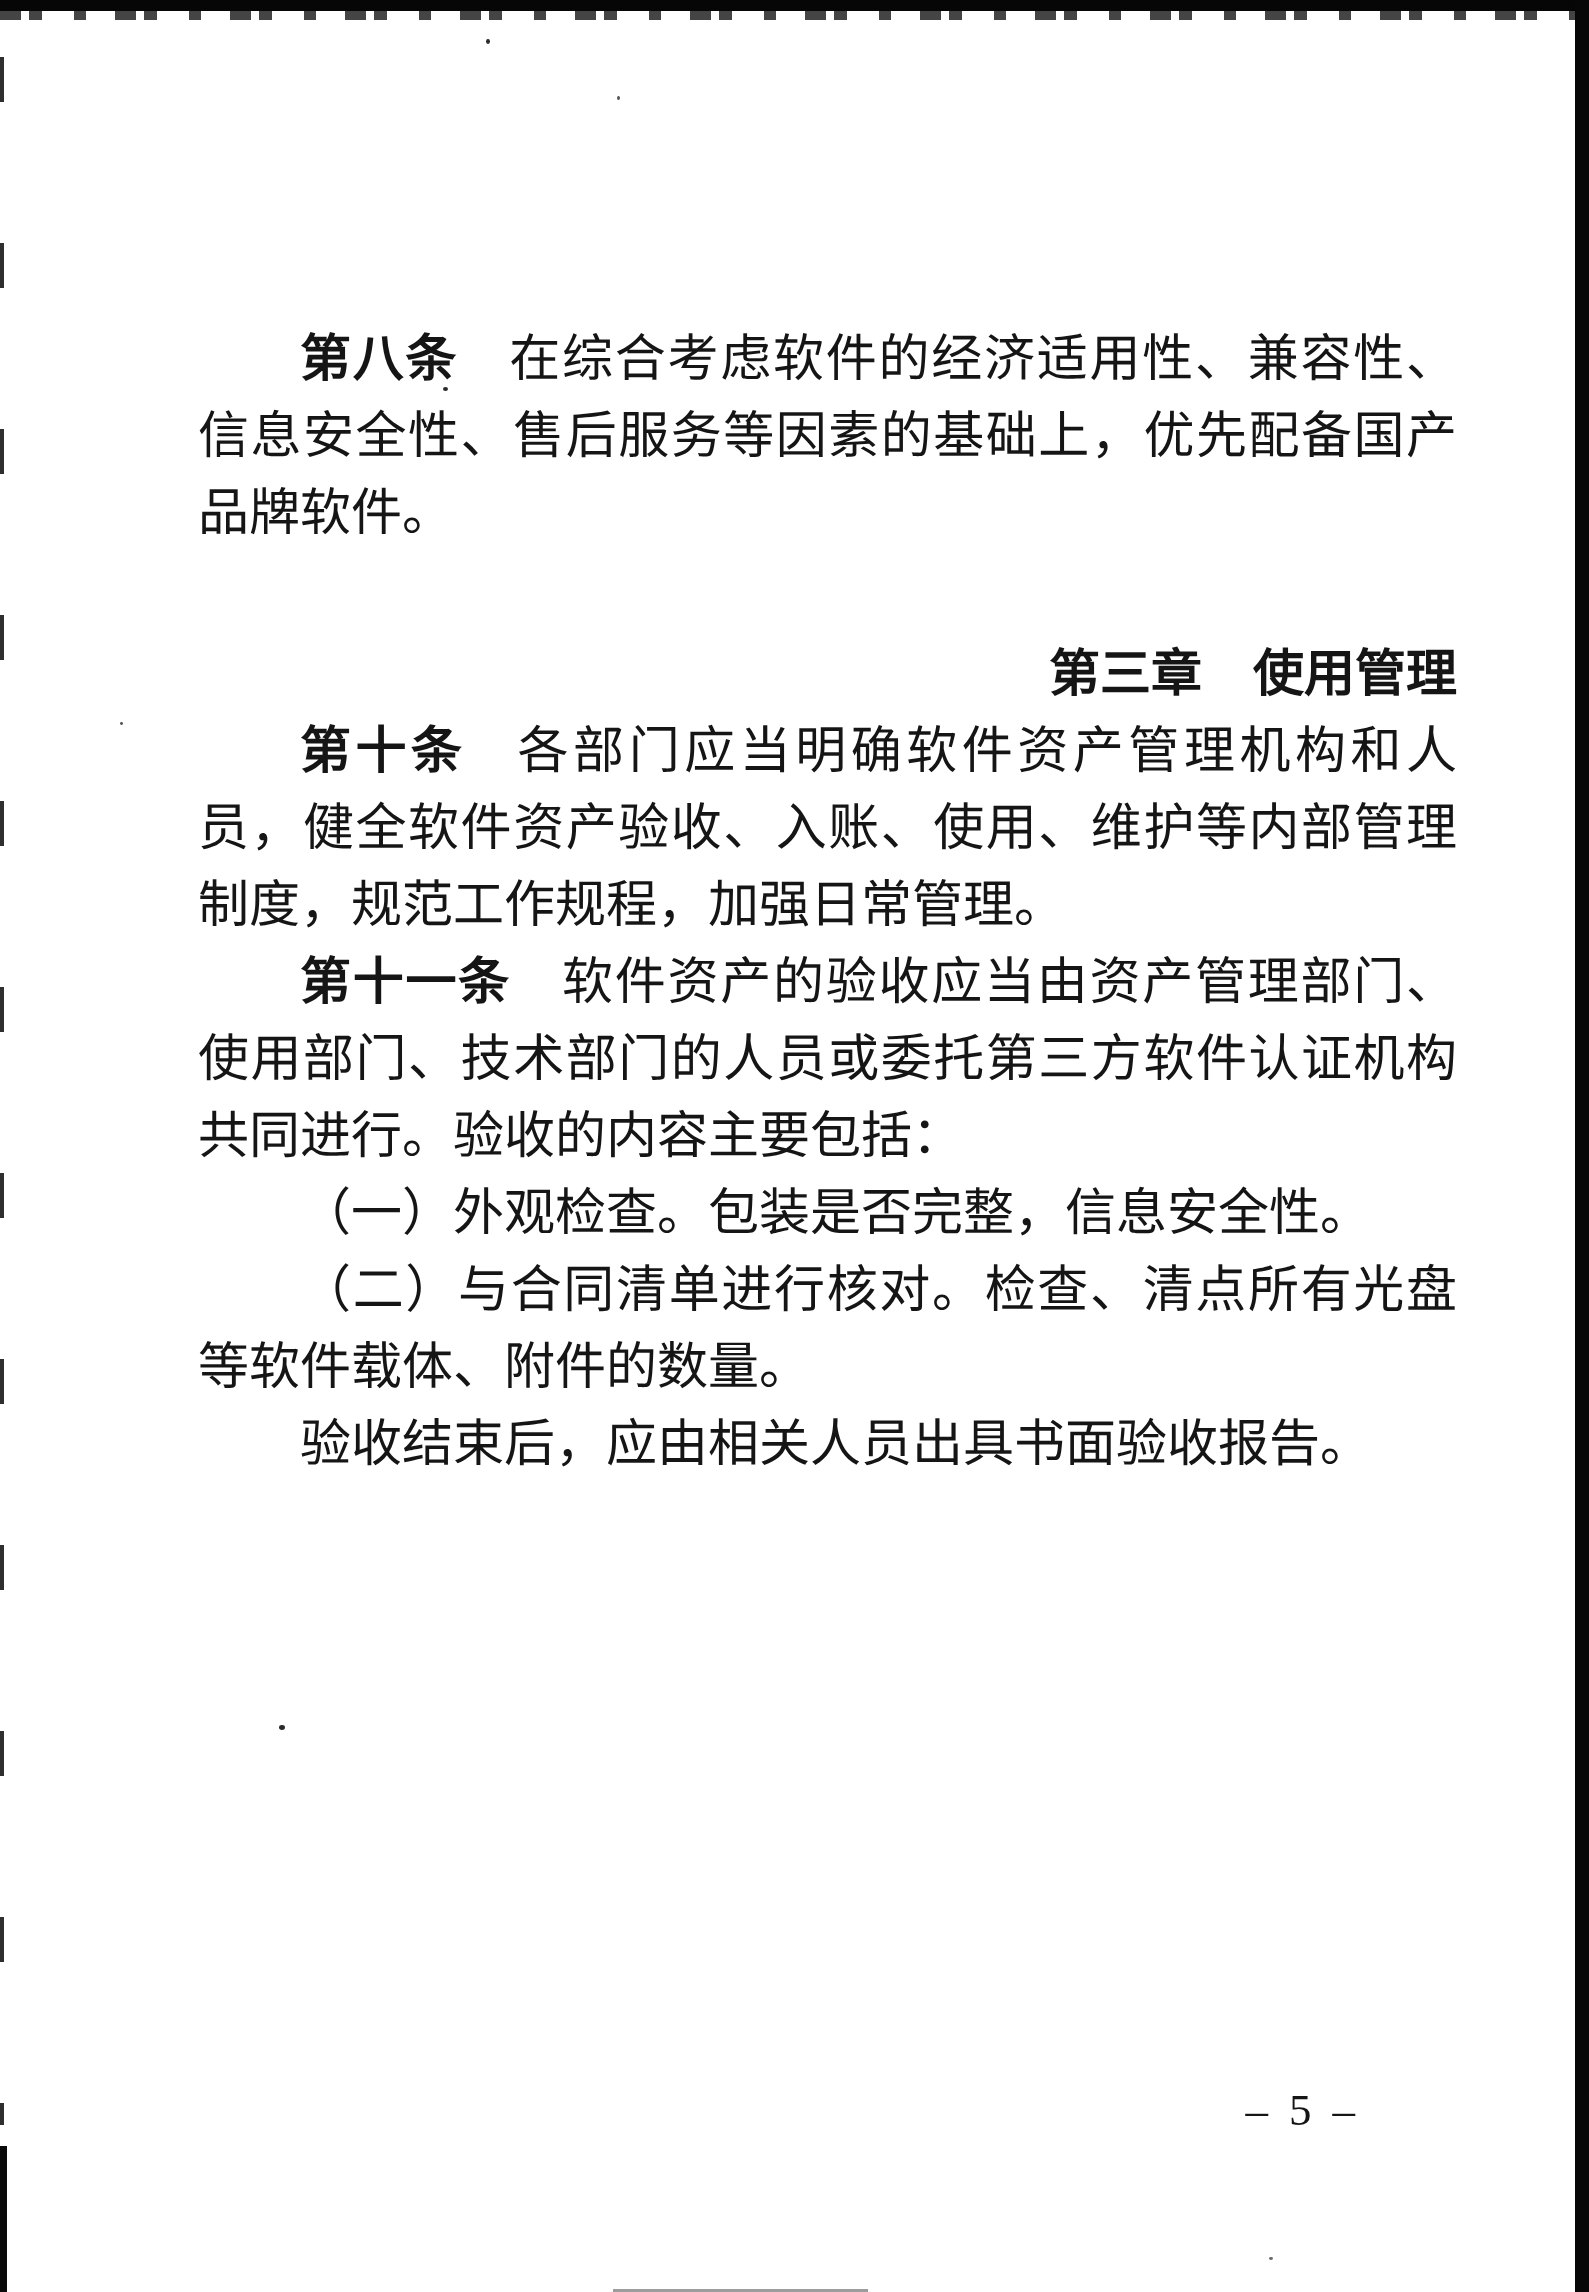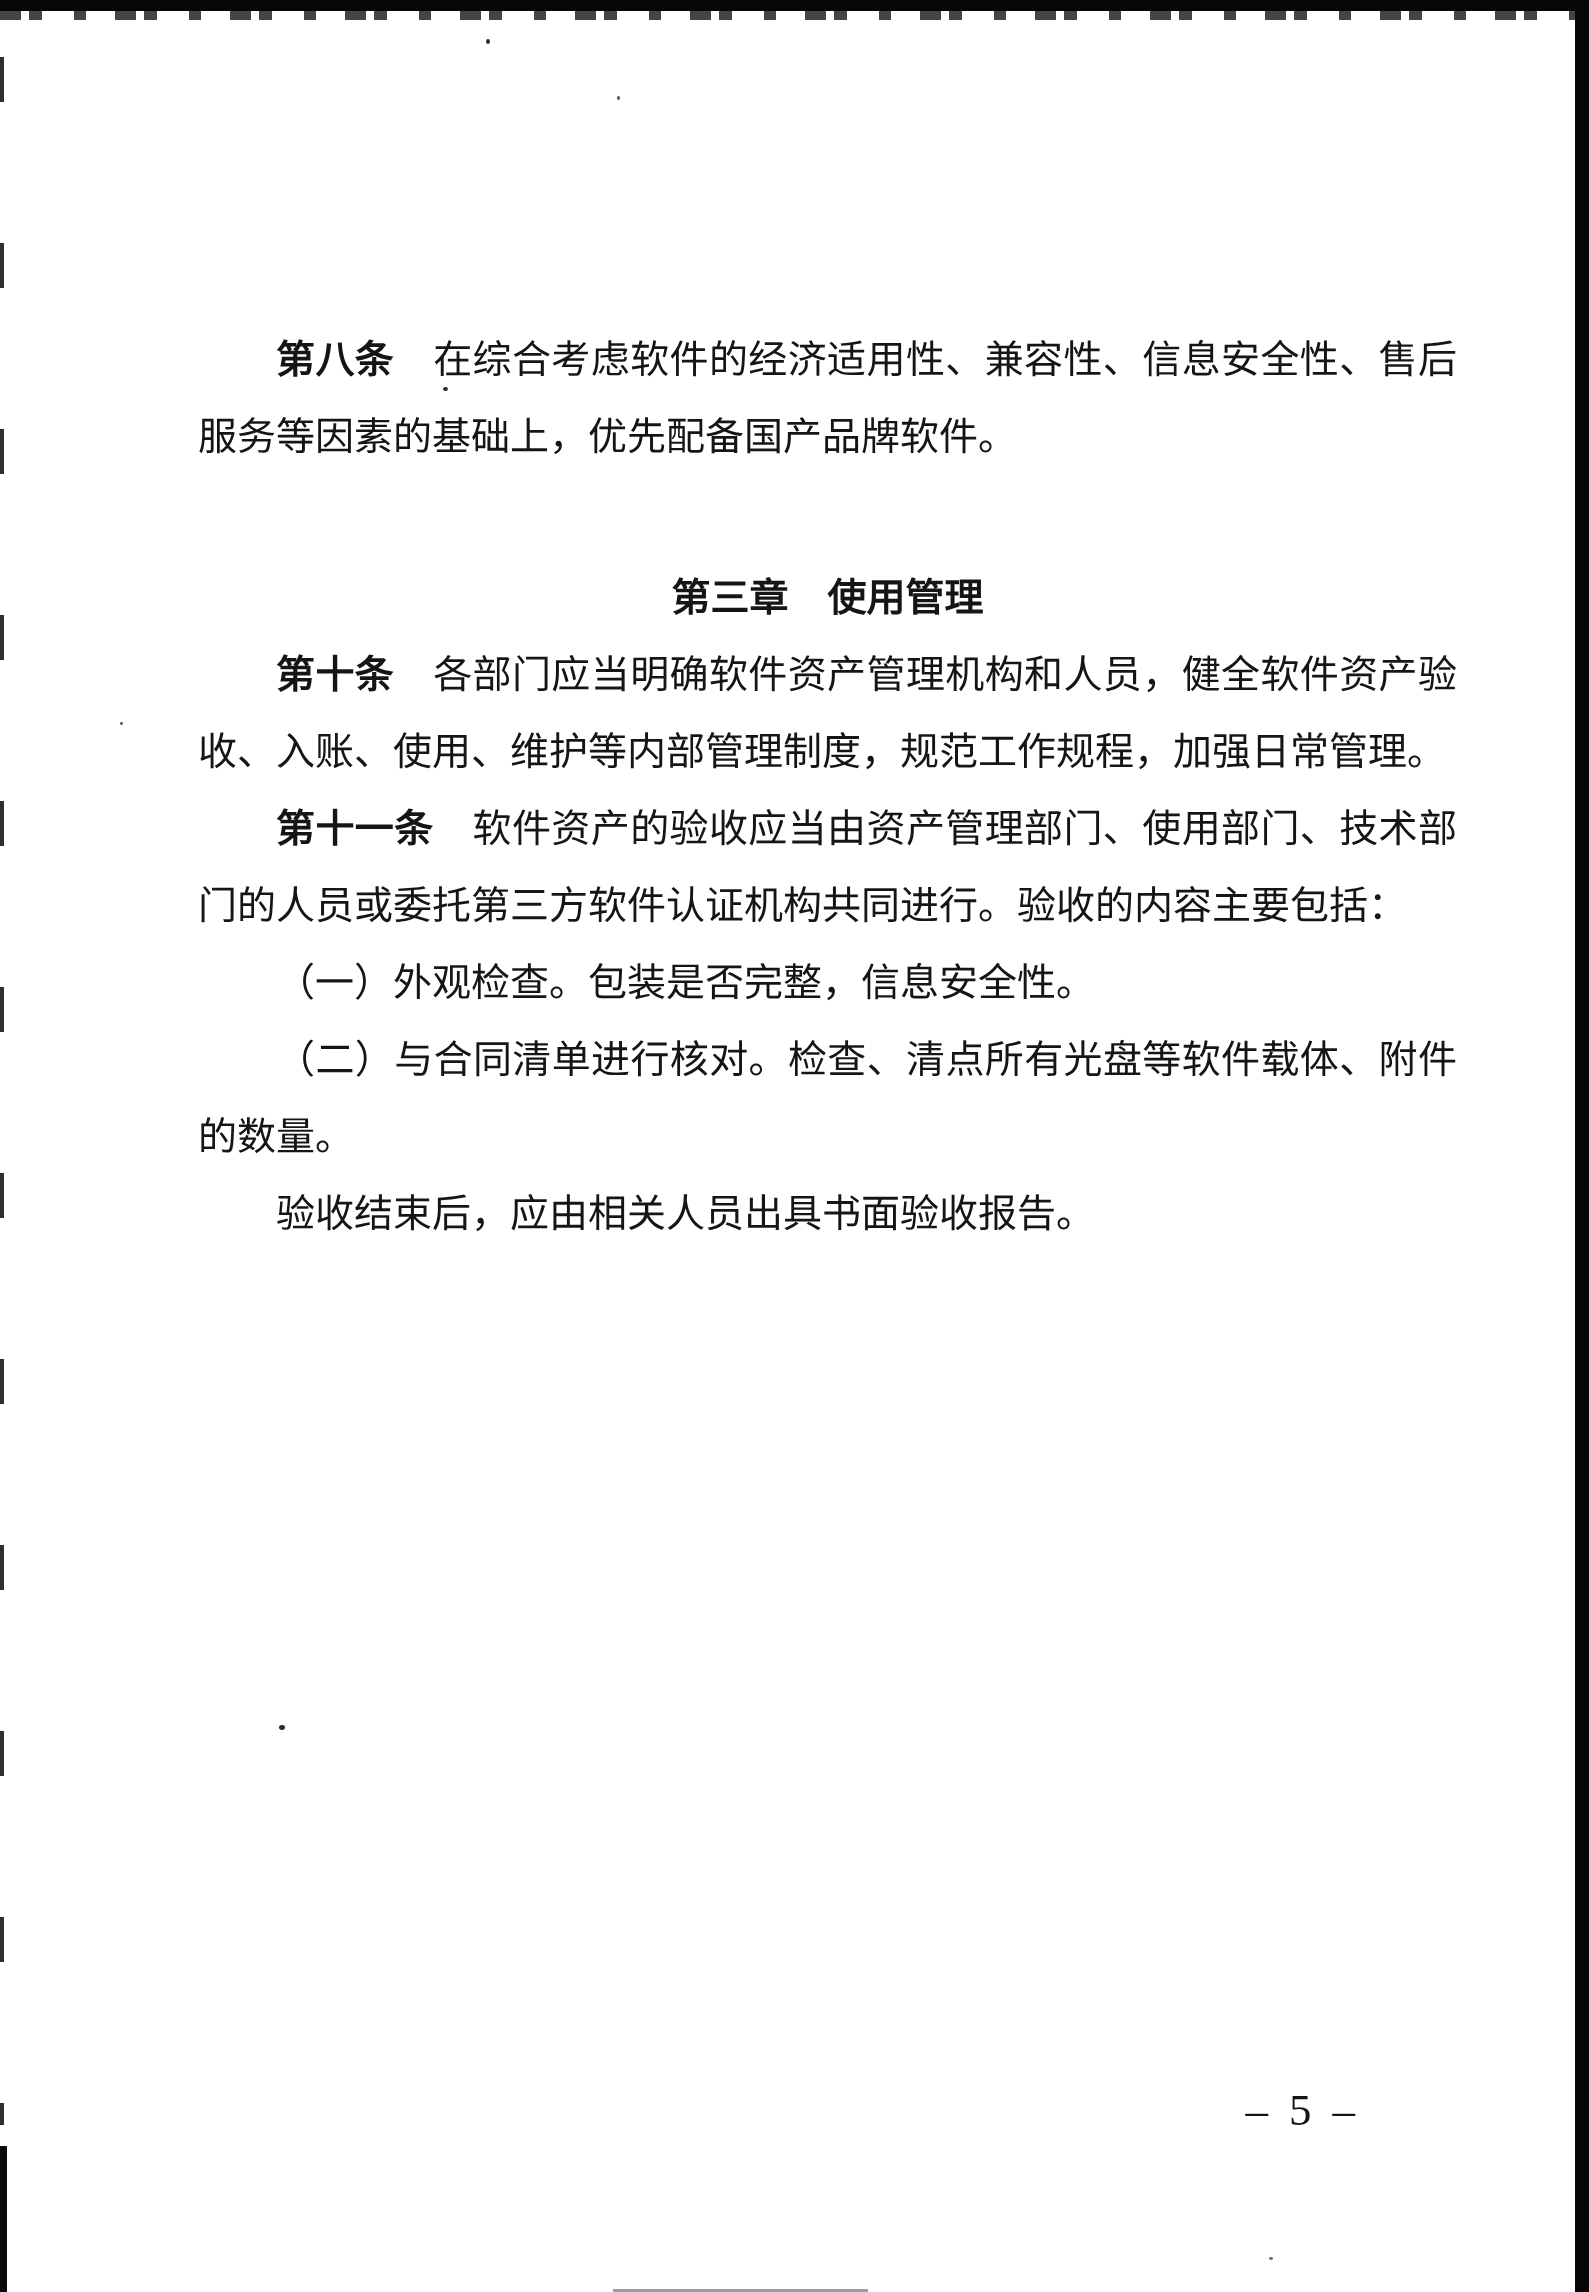--- a/index.html
+++ b/index.html
@@ -49,31 +49,31 @@
   .speck.s2 { left: 617px;  top: 96px;   width: 2.9px; height: 3.9px; opacity: .8; }
   .speck.s3 { left: 443px;  top: 387px;  width: 4.9px; height: 3.9px; }
   .speck.s4 { left: 279px;  top: 1725px; width: 5.9px; height: 4.9px; }
   .speck.s5 { left: 1269px; top: 2257px; width: 3.9px; height: 2.9px; opacity: .7; }
   .speck.s6 { left: 120px;  top: 722px;  width: 2.9px; height: 2.9px; opacity: .8; }
 
   
   .textblock {
     position: absolute;
     left: 198px; top: 321px; width: 1259px;
-    font-size: 39px;
+    font-size: 51px;
     line-height: 77px;
     text-align: justify;
     text-justify: inter-ideograph;
   }
   .para { margin: 0; text-indent: 2em; }
   .article-label { font-weight: bold; margin-right: 1em; }
   .chapter {
     margin: 84px 0 0 0;
     text-indent: 0;
-    text-align: center;
+    text-align: right;
     font-weight: bold;
   }
   .chapter-label { margin-right: 1em; }
   .page-number {
     position: absolute;
     top: 2084px; left: 198px; width: 1162px;
     text-align: right;
     font-size: 45px;
     letter-spacing: 4.9px;
     color: #151515;

